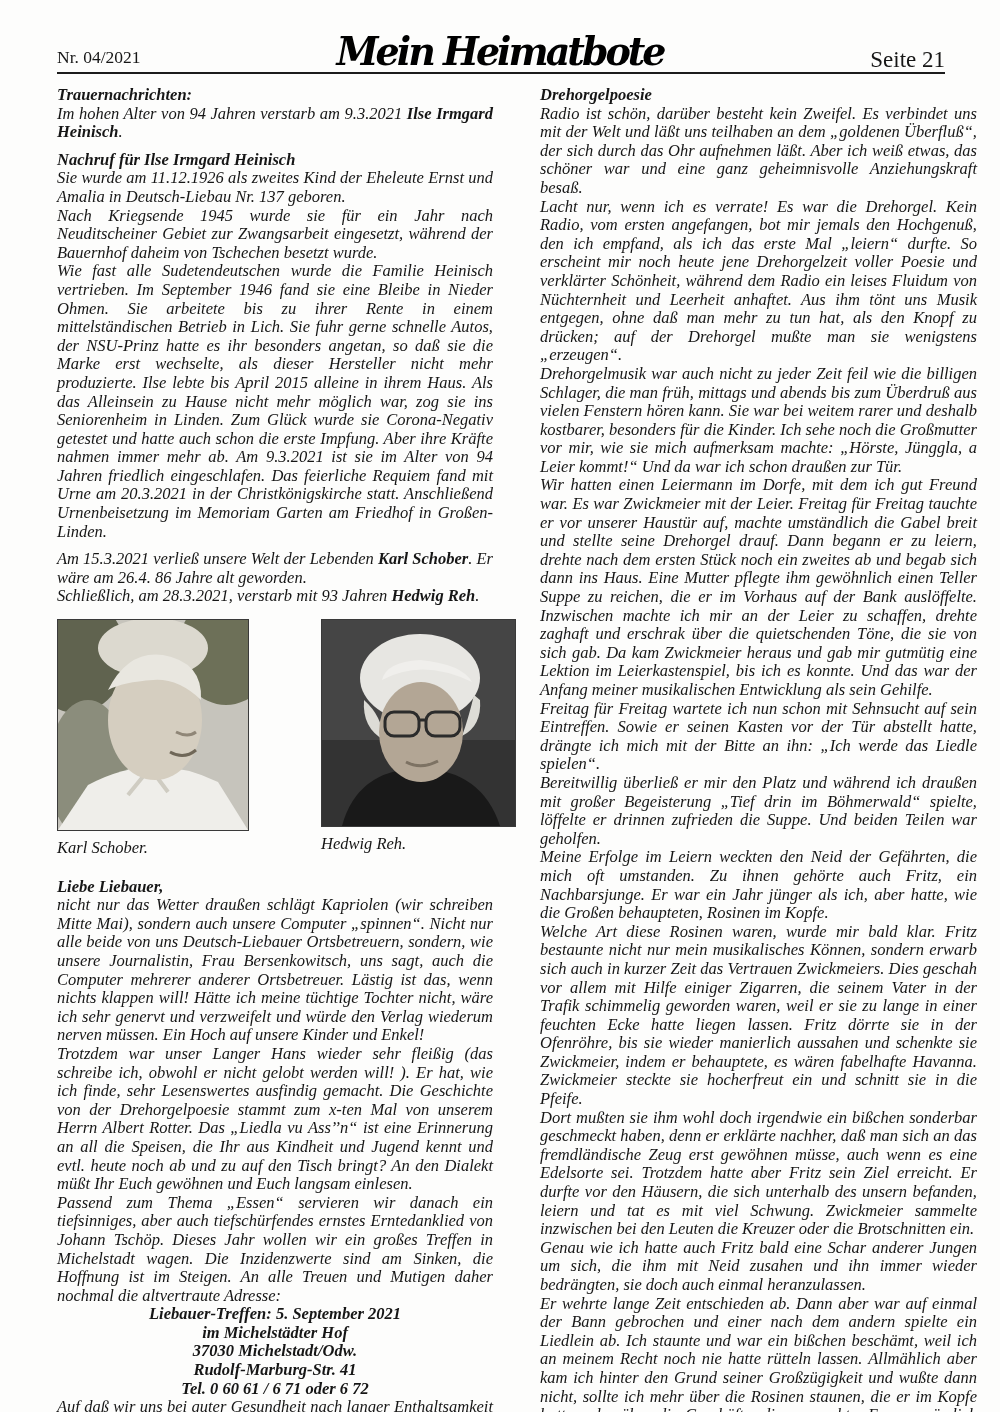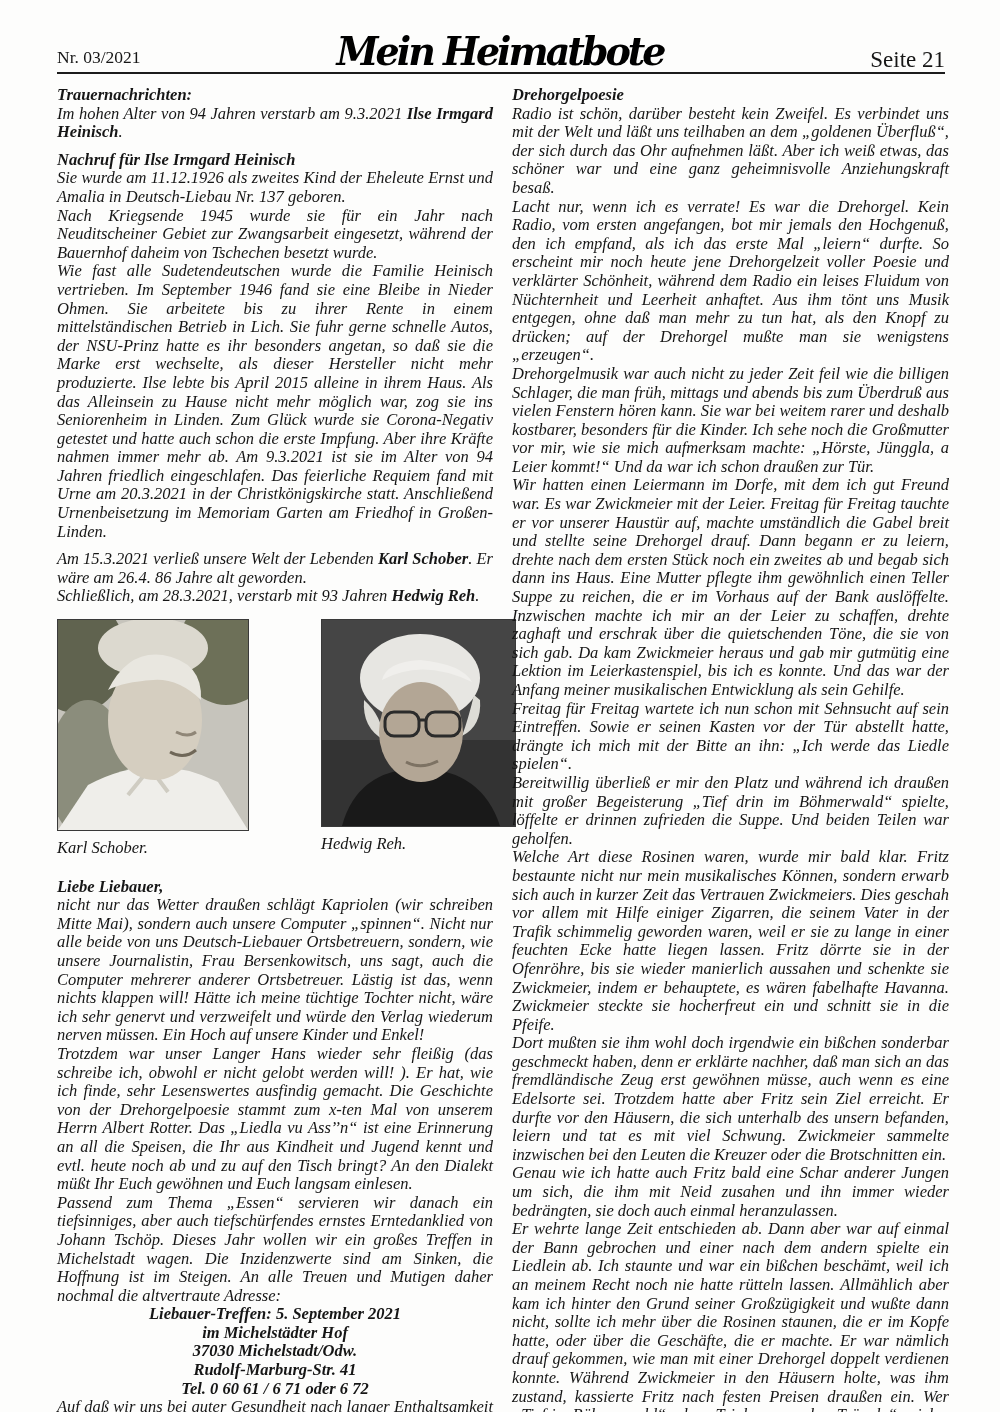--- a/index.html
+++ b/index.html
@@ -37,21 +37,21 @@
     position:absolute; left:57px; right:55px; top:72px;
     border-top:2.5px solid #1c1c1c;
   }
   
   .col {
     position:absolute; top:86px;
     text-align:justify;
     hyphens:auto; -webkit-hyphens:auto;
   }
   .col-left  { left:57px;  width:436px; height:1300px; }
-  .col-right { left:512px; width:437px; height:1300px; }
+  .col-right { left:540px; width:437px; height:1300px; }
   p, h3, .addr-line, figcaption {
     margin:0; padding:0;
     font-size:16.5px; line-height:18.6px;font-style:italic;
   }
   h3 { font-weight:bold; text-align:left; }
   .gap { height:9px; }
   .address { text-align:center; font-weight:bold; }
   
   .photos {
     display:flex;
@@ -71,21 +71,21 @@
     text-align:left;
     margin-top:8px;
     margin-bottom:10px;
   }
 </style>
 </head>
 <body>
 
 <div class="page">
 
-  <div class="issue-no">Nr. 03/2021</div>
+  <div class="issue-no">Nr. 04/2021</div>
   <div class="masthead">Mein Heimatbote</div>
   <div class="page-no">Seite 21</div>
   <div class="header-rule"></div>
 
   <div class="col col-left">
     <h3>Trauernachrichten:</h3>
     <p><span>Im hohen Alter von 94 Jahren verstarb am 9.3.2021 </span><b>Ilse Irmgard Heinisch</b><span>.</span></p>
 
     <div class="gap"></div>
 
@@ -153,19 +153,20 @@
   </div>
 
   <div class="col col-right">
     <h3>Drehorgelpoesie</h3>
     <p>Radio ist schön, darüber besteht kein Zweifel. Es verbindet uns mit der Welt und läßt uns teilhaben an dem „goldenen Überfluß“, der sich durch das Ohr aufnehmen läßt. Aber ich weiß etwas, das schöner war und eine ganz geheimnisvolle Anziehungskraft besaß.</p>
     <p>Lacht nur, wenn ich es verrate! Es war die Drehorgel. Kein Radio, vom ersten angefangen, bot mir jemals den Hochgenuß, den ich empfand, als ich das erste Mal „leiern“ durfte. So erscheint mir noch heute jene Drehorgelzeit voller Poesie und verklärter Schönheit, während dem Radio ein leises Fluidum von Nüchternheit und Leerheit anhaftet. Aus ihm tönt uns Musik entgegen, ohne daß man mehr zu tun hat, als den Knopf zu drücken; auf der Drehorgel mußte man sie wenigstens „erzeugen“.</p>
     <p>Drehorgelmusik war auch nicht zu jeder Zeit feil wie die billigen Schlager, die man früh, mittags und abends bis zum Überdruß aus vielen Fenstern hören kann. Sie war bei weitem rarer und deshalb kostbarer, besonders für die Kinder. Ich sehe noch die Großmutter vor mir, wie sie mich aufmerksam machte: „Hörste, Jünggla, a Leier kommt!“ Und da war ich schon draußen zur Tür.</p>
     <p>Wir hatten einen Leiermann im Dorfe, mit dem ich gut Freund war. Es war Zwickmeier mit der Leier. Freitag für Freitag tauchte er vor unserer Haustür auf, machte umständlich die Gabel breit und stellte seine Drehorgel drauf. Dann begann er zu leiern, drehte nach dem ersten Stück noch ein zweites ab und begab sich dann ins Haus. Eine Mutter pflegte ihm gewöhnlich einen Teller Suppe zu reichen, die er im Vorhaus auf der Bank auslöffelte. Inzwischen machte ich mir an der Leier zu schaffen, drehte zaghaft und erschrak über die quietschenden Töne, die sie von sich gab. Da kam Zwickmeier heraus und gab mir gutmütig eine Lektion im Leierkastenspiel, bis ich es konnte. Und das war der Anfang meiner musikalischen Entwicklung als sein Gehilfe.</p>
     <p>Freitag für Freitag wartete ich nun schon mit Sehnsucht auf sein Eintreffen. Sowie er seinen Kasten vor der Tür abstellt hatte, drängte ich mich mit der Bitte an ihn: „Ich werde das Liedle spielen“.</p>
     <p>Bereitwillig überließ er mir den Platz und während ich draußen mit großer Begeisterung „Tief drin im Böhmerwald“ spielte, löffelte er drinnen zufrieden die Suppe. Und beiden Teilen war geholfen.</p>
+    <p>Meine Erfolge im Leiern weckten den Neid der Gefährten, die mich oft umstanden. Zu ihnen gehörte auch Fritz, ein Nachbarsjunge. Er war ein Jahr jünger als ich, aber hatte, wie die Großen behaupteten, Rosinen im Kopfe.</p>
     <p>Welche Art diese Rosinen waren, wurde mir bald klar. Fritz bestaunte nicht nur mein musikalisches Können, sondern erwarb sich auch in kurzer Zeit das Vertrauen Zwickmeiers. Dies geschah vor allem mit Hilfe einiger Zigarren, die seinem Vater in der Trafik schimmelig geworden waren, weil er sie zu lange in einer feuchten Ecke hatte liegen lassen. Fritz dörrte sie in der Ofenröhre, bis sie wieder manierlich aussahen und schenkte sie Zwickmeier, indem er behauptete, es wären fabelhafte Havanna. Zwickmeier steckte sie hocherfreut ein und schnitt sie in die Pfeife.</p>
     <p>Dort mußten sie ihm wohl doch irgendwie ein bißchen sonderbar geschmeckt haben, denn er erklärte nachher, daß man sich an das fremdländische Zeug erst gewöhnen müsse, auch wenn es eine Edelsorte sei. Trotzdem hatte aber Fritz sein Ziel erreicht. Er durfte vor den Häusern, die sich unterhalb des unsern befanden, leiern und tat es mit viel Schwung. Zwickmeier sammelte inzwischen bei den Leuten die Kreuzer oder die Brotschnitten ein.</p>
     <p>Genau wie ich hatte auch Fritz bald eine Schar anderer Jungen um sich, die ihm mit Neid zusahen und ihn immer wieder bedrängten, sie doch auch einmal heranzulassen.</p>
     <p>Er wehrte lange Zeit entschieden ab. Dann aber war auf einmal der Bann gebrochen und einer nach dem andern spielte ein Liedlein ab. Ich staunte und war ein bißchen beschämt, weil ich an meinem Recht noch nie hatte rütteln lassen. Allmählich aber kam ich hinter den Grund seiner Großzügigkeit und wußte dann nicht, sollte ich mehr über die Rosinen staunen, die er im Kopfe hatte, oder über die Geschäfte, die er machte. Er war nämlich drauf gekommen, wie man mit einer Drehorgel doppelt verdienen konnte. Während Zwickmeier in den Häusern holte, was ihm zustand, kassierte Fritz nach festen Preisen draußen ein. Wer „Tief im Böhmerwald“ oder „Trink mer noch a Tröpple“ spielen wollte, hatte einen Kreuzer an ihn zu zahlen,</p>
   </div>
 
 </div>
 
 </body></html>

